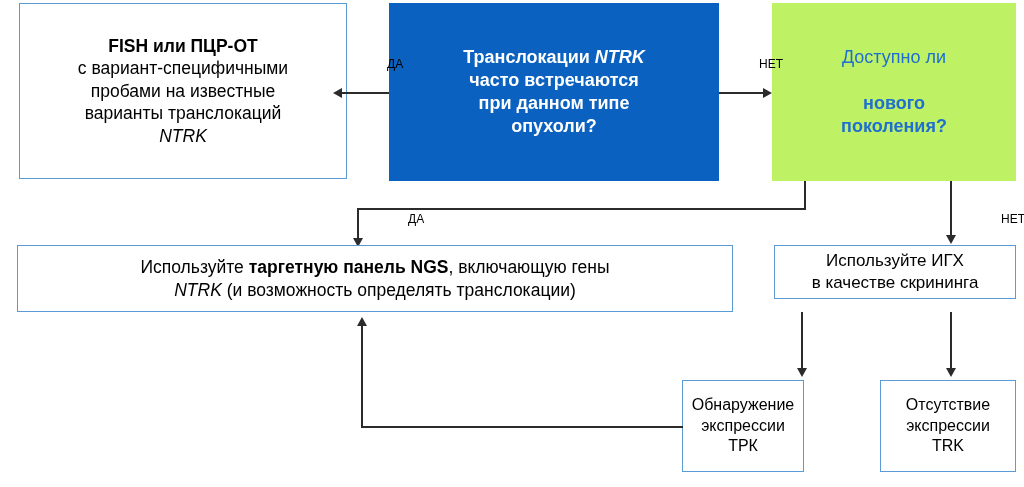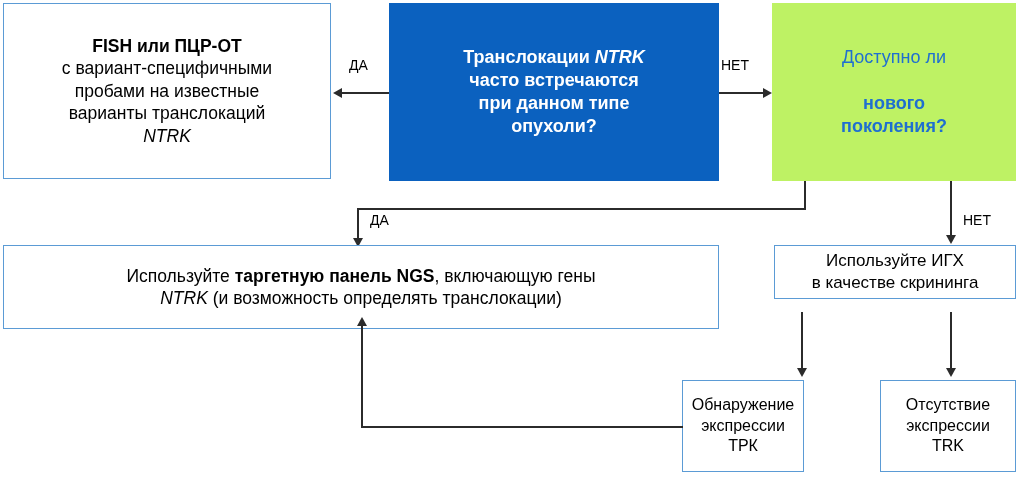--- a/index.html
+++ b/index.html
@@ -86,32 +86,33 @@
     border-top: 9px solid #2B2B2B;
   }
   .arrowhead.up {
     border-left: 5.5px solid transparent;
     border-right: 5.5px solid transparent;
     border-bottom: 9px solid #2B2B2B;
   }
 
   .edge-label {
     position: absolute;
-    font-size: 14px;
+    font-size: 12px;
     color: #000000;
     white-space: nowrap;
     line-height: 1;
+    margin-left: 38px;
   }
 </style>
 </head>
 <body>
 
 <div id="canvas">
 
-  <div class="box outline t-fish" style="left:3px; top:3px; width:328px; height:176px;">
+  <div class="box outline t-fish" style="left:19px; top:3px; width:328px; height:176px;">
     <div class="inner">
       <span class="b">FISH или ПЦР-ОТ</span><br>
       <span>с вариант-специфичными</span><br>
       <span>пробами на известные</span><br>
       <span>варианты транслокаций</span><br>
       <span class="i">NTRK</span>
     </div>
   </div>
 
   <div class="box filled-dark t-question" style="left:389px; top:3px; width:330px; height:178px;text-align:center;">
@@ -143,21 +144,21 @@
   <div class="ln v" style="left:804px; top:181px; width:1.6px; height:28px;"></div>
   <div class="ln h" style="left:357px; top:208px; width:449px;"></div>
   <div class="ln v" style="left:357px; top:208px; width:1.6px; height:32px;"></div>
   <div class="arrowhead down" style="left:352.5px; top:238px;"></div>
   <div class="edge-label" style="left:370px; top:213px;">ДА</div>
 
   <div class="ln v" style="left:950px; top:181px; width:1.6px; height:56px;"></div>
   <div class="arrowhead down" style="left:945.5px; top:235px;"></div>
   <div class="edge-label" style="left:963px; top:213px;">НЕТ</div>
 
-  <div class="box outline t-panel" style="left:3px; top:245px; width:716px; height:84px;">
+  <div class="box outline t-panel" style="left:17px; top:245px; width:716px; height:67px;">
     <div class="inner">
       <span>Используйте </span><span class="b">таргетную панель NGS</span><span>, включающую гены</span><br>
       <span class="i">NTRK</span><span> (и возможность определять транслокации)</span>
     </div>
   </div>
 
   <div class="box outline t-igh" style="left:774px; top:245px; width:242px; height:54px;">
     <div class="inner">
       <span>Используйте ИГХ</span><br>
       <span>в качестве скрининга</span>

